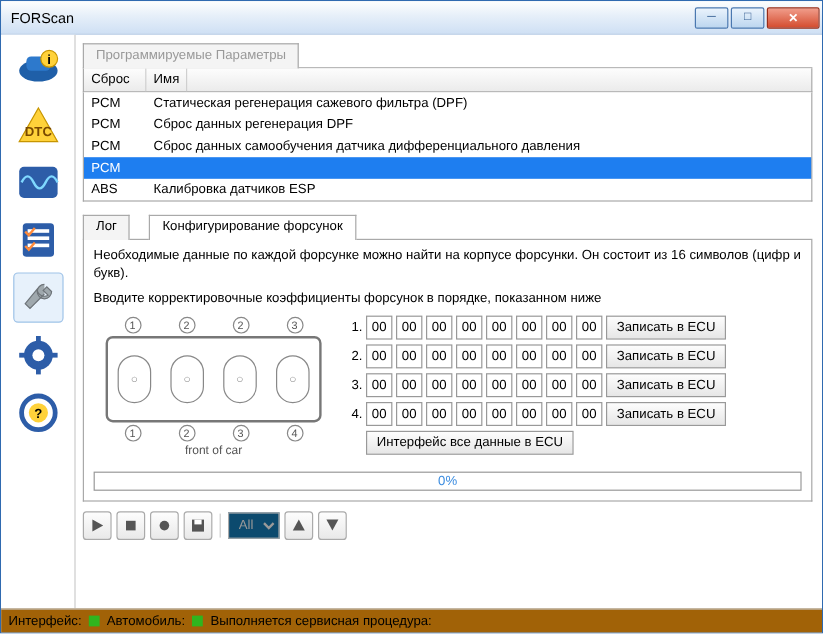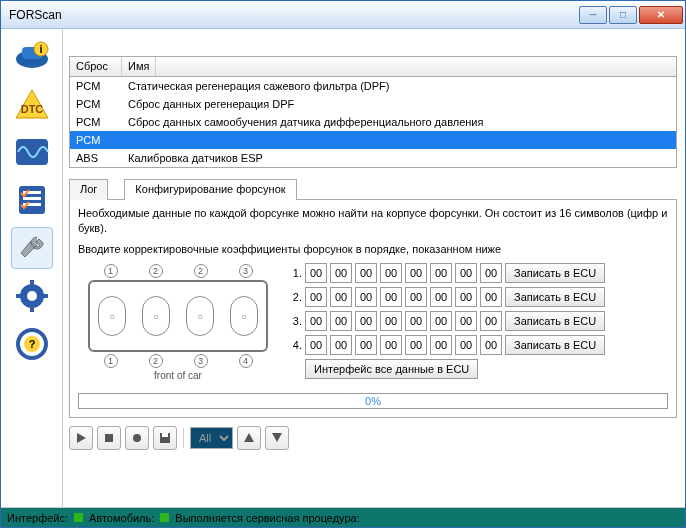--- a/index.html
+++ b/index.html
@@ -46,21 +46,21 @@
 .inj-row .lbl{width:14px;text-align:right}
 .hex{width:22px;height:20px;border:1px solid #999;background:#fff;text-align:center;font-size:11px;padding:0}
 .btn{height:20px;padding:0 8px;border:1px solid #999;background:linear-gradient(#fdfdfd,#e6e6e6);cursor:pointer;font-size:11px}
 .btn.wide{margin-left:17px}
 .progress{height:16px;border:1px solid #999;background:#fff;display:flex;align-items:center;justify-content:center;margin-top:4px;position:relative}
 .progress .fill{position:absolute;left:0;top:0;bottom:0;width:0;background:#3d8de0}
 .progress .pct{position:relative;color:#3d8de0;font-size:11px}
 .toolbar{display:flex;align-items:center;gap:4px;padding:4px 0 0;margin-top:4px}
 .tbtn{width:24px;height:24px;border:1px solid #aaa;border-radius:3px;background:linear-gradient(#fdfdfd,#e9e9e9);display:flex;align-items:center;justify-content:center;cursor:pointer}
 .tsel{height:22px;border:1px solid #aaa;background:#0c4a6e;color:#999;padding:0 4px}
-.statusbar{height:20px;border-top:1px solid #c7c7c7;background:#0f766e;display:flex;align-items:center;padding:0 6px;gap:6px;font-size:11px}
+.statusbar{height:20px;border-top:1px solid #c7c7c7;background:#a16207;display:flex;align-items:center;padding:0 6px;gap:6px;font-size:11px}
 .sq{width:9px;height:9px;display:inline-block}
 .sq.green{background:#2fb51e}
 .tri{width:0;height:0;border-left:5px solid transparent;border-right:5px solid transparent;border-bottom:9px solid #555}
 svg{display:block}
 </style>
 </head>
 <body>
 
 <div class="window">
   <div class="titlebar">
@@ -126,20 +126,21 @@
             <circle cx="17" cy="17" r="14" fill="none" stroke="#2d5da8" stroke-width="4"></circle>
             <circle cx="17" cy="17" r="4" fill="#2d5da8"></circle>
             <circle cx="17" cy="17" r="8" fill="#ffd23a"></circle>
             <text x="17" y="21" text-anchor="middle" font-size="11" font-weight="bold">?</text>
           </svg>
       </div>
     </div>
 
     <div class="main">
       <div class="tabs">
+        <div class="tab inactive">Программируемые Параметры</div>
       </div>
       <div class="table-head">
         <div class="th mod">Сброс</div>
         <div class="th">Имя</div>
       </div>
       <div class="rows">
         <div class="row">
             <div class="cell mod">PCM</div>
             <div class="cell">Статическая регенерация сажевого фильтра (DPF)</div>
           </div>

